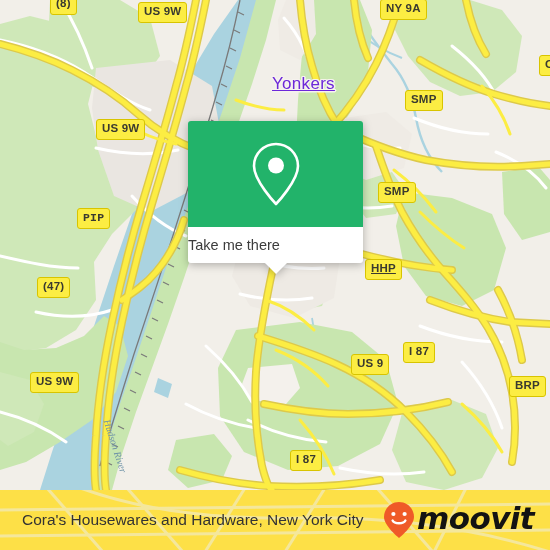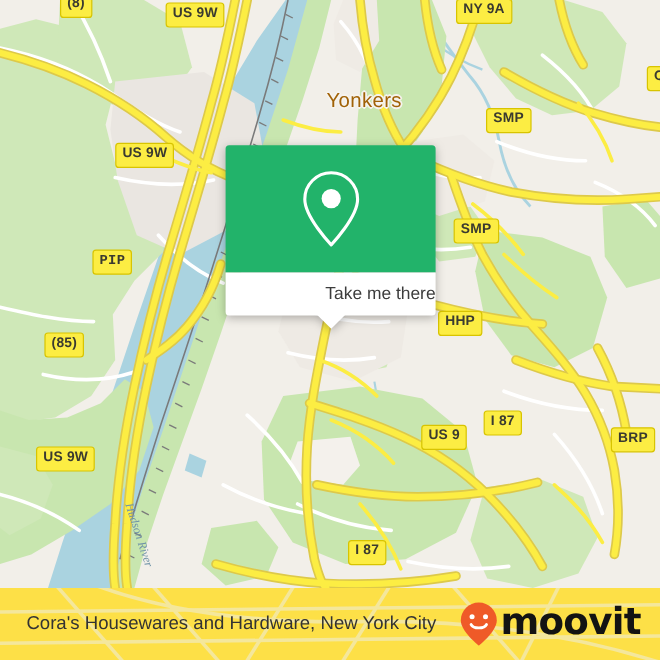--- a/index.html
+++ b/index.html
@@ -22,29 +22,30 @@
     left: 0; top: 0;
     width: 550px; height: 490px;
     overflow: hidden;
     background: #f2efe9;
   }
   #map svg { display: block; }
 
   
   .city-label {
     position: absolute;
-    color: #a16207;
+    color: #6d28d9;
     font-size: 17px;
     font-family: "Liberation Sans", sans-serif;
     letter-spacing: 0.3px;
     white-space: nowrap;
     text-shadow:
       -1.5px 0 #f6f3ee, 1.5px 0 #f6f3ee, 0 -1.5px #f6f3ee, 0 1.5px #f6f3ee,
       -1px -1px #f6f3ee, 1px -1px #f6f3ee, -1px 1px #f6f3ee, 1px 1px #f6f3ee;
     pointer-events: none;
+    text-decoration: underline;
   }
   .river-label {
     position: absolute;
     color: #6f93a8;
     font-size: 10px;
     font-style: italic;
     font-family: "Liberation Serif", serif;
     white-space: nowrap;
     transform-origin: left top;
     pointer-events: none;
@@ -81,21 +82,21 @@
     display: flex;
     align-items: center;
     justify-content: center;
   }
   #popup-foot {
     height: 36px;
     background: #ffffff;
     border-radius: 0 0 3px 3px;
     display: flex;
     align-items: center;
-    justify-content: flex-end;
+    justify-content: flex-start;
   }
   #popup-foot span {
     color: #3c3c3c;
     font-size: 14.5px;
     font-family: "Liberation Sans", sans-serif;
   }
   #popup-tail {
     position: absolute;
     left: 50%;
     bottom: -11px;
@@ -146,20 +147,21 @@
     font-family: "Liberation Sans", sans-serif;
     white-space: nowrap;
   }
   #moovit-logo {
     position: absolute;
     right: 16px; top: 0;
     height: 60px;
     display: flex;
     align-items: center;
     gap: 2px;
+    font-style: italic;
   }
   #moovit-wordmark {
     color: #131313;
     font-size: 31px;
     font-weight: bold;
     letter-spacing: -0.6px;
     font-family: "DejaVu Sans", sans-serif;
     line-height: 1;
     padding-bottom: 3px;
   }
@@ -354,26 +356,26 @@
     <div class="river-label" style="left:112px; top:418px; transform:rotate(72deg);">Hudson River</div>
 
     <div class="shield" style="left:50px;  top:-6px;">(8)</div>
     <div class="shield" style="left:138px; top:2px;">US 9W</div>
     <div class="shield" style="left:380px; top:-1px;">NY 9A</div>
     <div class="shield" style="left:500px; top:55px;margin-left:39px;">CCP</div>
     <div class="shield" style="left:405px; top:90px;">SMP</div>
     <div class="shield" style="left:96px;  top:119px;">US 9W</div>
     <div class="shield" style="left:378px; top:182px;">SMP</div>
     <div class="shield" style="left:77px;  top:208px;font-family:Liberation Mono, monospace;">PIP</div>
-    <div class="shield" style="left:365px; top:259px;">HHP</div>
-    <div class="shield" style="left:37px;  top:277px;">(85)</div>
+    <div class="shield" style="left:365px; top:259px;text-decoration:underline;">HHP</div>
+    <div class="shield" style="left:37px;  top:277px;">(47)</div>
     <div class="shield" style="left:303px; top:354px;margin-left:48px;">US 9</div>
     <div class="shield" style="left:403px; top:342px;">I 87</div>
     <div class="shield" style="left:30px;  top:372px;">US 9W</div>
-    <div class="shield" style="left:509px; top:356px;">BRP</div>
+    <div class="shield" style="left:509px; top:376px;">BRP</div>
     <div class="shield" style="left:290px; top:450px;">I 87</div>
 
     <div id="popup">
       <div id="popup-head">
         <svg width="54" height="66" viewBox="0 0 54 66">
           <path d="M27,3 C14.8,3 5,12.8 5,25 C5,40 27,63 27,63 C27,63 49,40 49,25 C49,12.8 39.2,3 27,3 Z" fill="none" stroke="#ffffff" stroke-width="2.6" stroke-linejoin="round"></path>
           <circle cx="27" cy="24.5" r="8" fill="#ffffff"></circle>
         </svg>
       </div>
       <div id="popup-foot">

